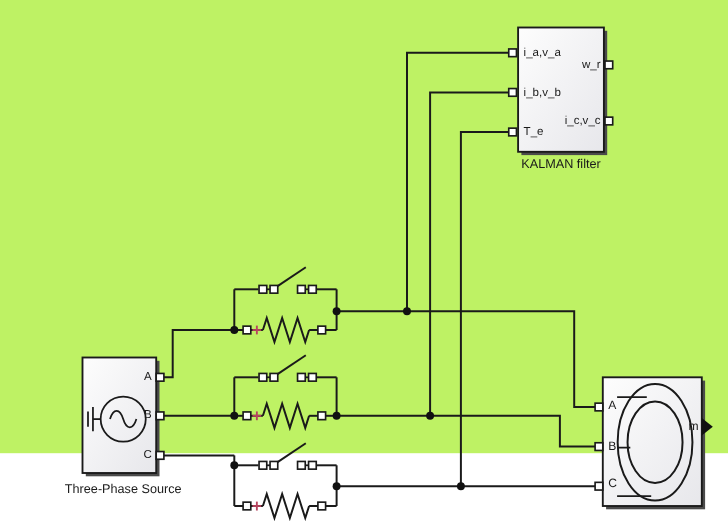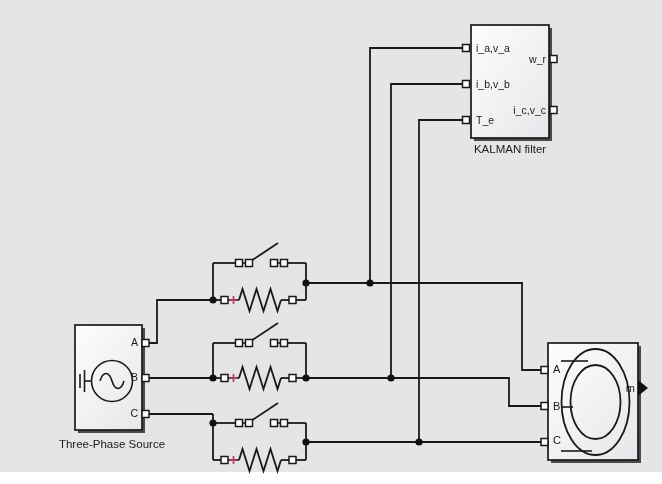--- a/index.html
+++ b/index.html
@@ -2,21 +2,21 @@
 <html><head>
 <meta charset="utf-8">
 <style>
   html, body {
     margin: 0; padding: 0;
     width: 662px; height: 484px;
     background: #ffffff;
     font-family: "Liberation Sans", sans-serif;
     overflow: hidden;
   }
-  .canvas { position: relative; width: 662px; height: 472px; background: #e5e5e5; }
+  .canvas { position: relative; width: 662px; height: 412px; background: #bef264; }
   svg { display: block; }
   .wire { fill: none; stroke: #1a1a1a; stroke-width: 1.8; }
   .thin { fill: none; stroke: #1a1a1a; stroke-width: 1.6; }
   .port { fill: #ffffff; stroke: #1a1a1a; stroke-width: 1.5; }
   .dot  { fill: #111111; stroke: none; }
   .block { fill: url(#blockFill); stroke: #1a1a1a; stroke-width: 1.7; }
   .shadow { fill: #4a4a4a; stroke: none; }
   .lbl { fill: #1a1a1a; font-family: "Liberation Sans", sans-serif; }
   .port-lbl { font-size: 10.5px; }
   .big-lbl { font-size: 11px; }

